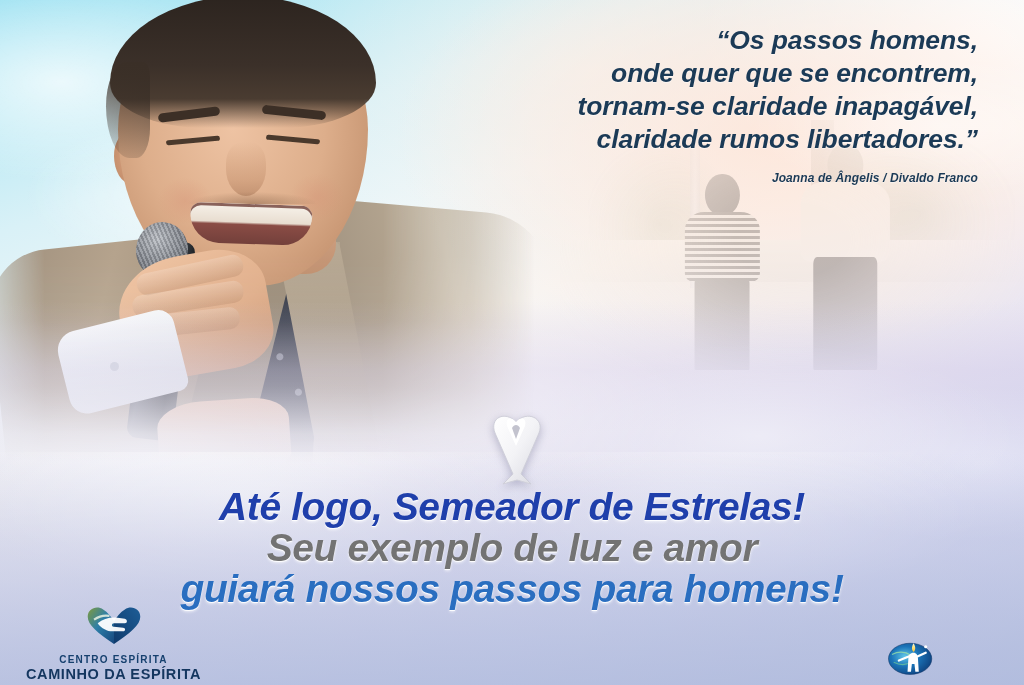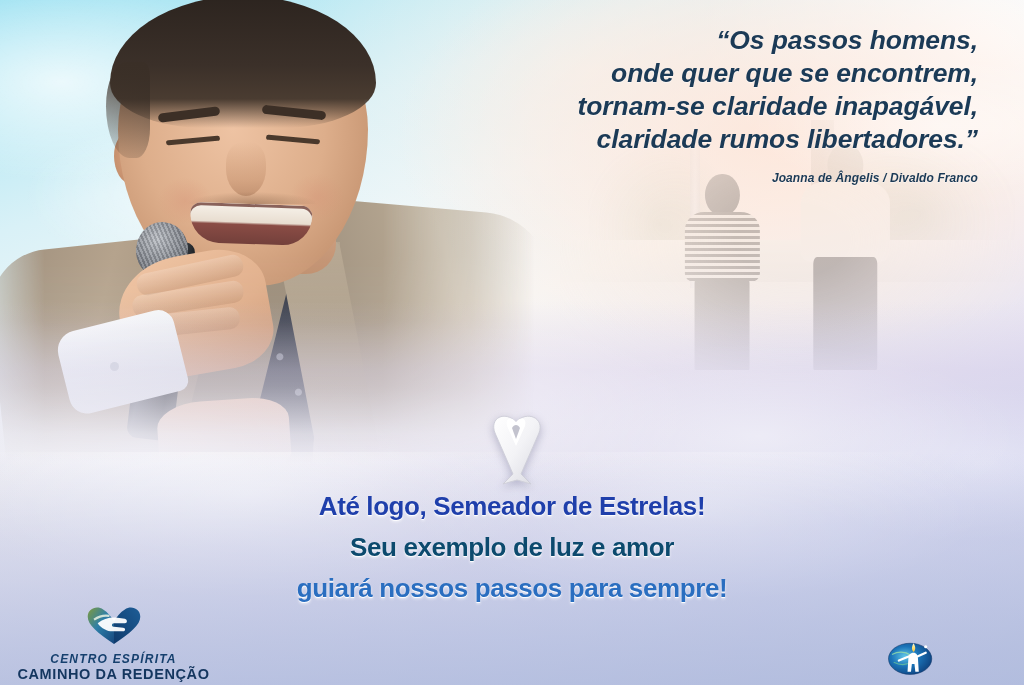--- a/index.html
+++ b/index.html
@@ -296,43 +296,44 @@
     left: 483px; top: 406px; width: 66px; height: 82px;
     filter: drop-shadow(0 3px 4px rgba(90,90,130,0.35));
   }
 
   
   .headline {
     position: absolute;
     left: 0; right: 0; top: 486px;
     text-align: center;
     color: #1f3fab;
+    font-style: italic;
     font-weight: bold;
-    font-size: 26px;
+    font-size: 39px;
     line-height: 41px;
     letter-spacing: -0.4px;
     text-shadow: 0 2px 3px rgba(255,255,255,0.65), 0 1px 0 rgba(255,255,255,0.9);
   }
   .headline .hl { display:block; white-space:nowrap; }
-  .headline .hl2 { color:#0c4a6e; }
+  .headline .hl2 { color:#737373; }
   .headline .hl3 { color:#2a6ec0; }
 
   
   .logo-left {
     position: absolute; left: 6px; bottom: 2px; width: 215px;
     text-align: center;
   }
   .logo-right {
     position: absolute; right: 6px; bottom: 2px; width: 215px;
     text-align: center;
   }
   .logo-mark { display:block; margin: 0 auto 2px; }
   .logo-cap1 {
     display:block; color:#16406e; font-weight:bold;
-    font-size: 12px; letter-spacing: 1.2px; line-height: 13px; font-style: italic;
+    font-size: 10px; letter-spacing: 1.2px; line-height: 13px;
   }
   .logo-cap2 {
     display:block; color:#14365f; font-weight:bold;
     font-size: 14.5px; letter-spacing: 0.6px; line-height: 17px;
   }
 </style>
 </head>
 <body>
 
 <div class="stage">
@@ -417,21 +418,21 @@
       </defs>
       <path d="M33 16 C22 4, 6 12, 12 27 L30 68 L20 78 L34 74 L48 78 L38 68 L56 27 C62 12, 44 4, 33 16 Z" fill="url(#rg)" stroke="#cfcfd9" stroke-width="1"></path>
       <path d="M33 16 C28 10, 22 12, 24 20 L33 40 L42 20 C44 12, 38 10, 33 16 Z" fill="#ffffff"></path>
       <path d="M29 22 C31 18, 35 18, 37 22 L33 33 Z" fill="#b9b9c6" opacity="0.85"></path>
     </svg>
   </div>
 
   <div class="headline">
     <span class="hl hl1">Até logo, Semeador de Estrelas!</span>
     <span class="hl hl2">Seu exemplo de luz e amor</span>
-    <span class="hl hl3">guiará nossos passos para sempre!</span>
+    <span class="hl hl3">guiará nossos passos para homens!</span>
   </div>
 
   <div class="logo-left">
     <span class="logo-mark">
       <svg viewBox="0 0 64 48" width="58" height="44" aria-hidden="true">
         <defs>
           <linearGradient id="hl" x1="0" y1="0" x2="1" y2="1">
             <stop offset="0%" stop-color="#7f9b3e"></stop>
             <stop offset="45%" stop-color="#2e7fa8"></stop>
             <stop offset="100%" stop-color="#16477e"></stop>
@@ -441,21 +442,21 @@
             <stop offset="100%" stop-color="#0f3a6b"></stop>
           </linearGradient>
         </defs>
         <path d="M32 45 C14 33, 3 24, 3 15 C3 6, 13 2, 20 7 C25 10, 29 15, 32 20 Z" fill="url(#hl)"></path>
         <path d="M32 45 C50 33, 61 24, 61 15 C61 6, 51 2, 44 7 C39 10, 35 15, 32 20 Z" fill="url(#hr)"></path>
         <path d="M14 22 C20 17, 28 15, 36 16 L44 17 C47 18, 47 22, 44 22 L32 22 C29 22, 29 26, 32 26 L42 27 C45 27, 45 31, 42 31 L30 31 C25 31, 18 28, 14 22 Z" fill="#ffffff" opacity="0.95"></path>
         <path d="M10 18 C16 14, 22 13, 27 14" stroke="#eaf3e2" stroke-width="2.4" fill="none" opacity="0.85"></path>
       </svg>
     </span>
     <span class="logo-cap1">CENTRO ESPÍRITA</span>
-    <span class="logo-cap2">CAMINHO DA REDENÇÃO</span>
+    <span class="logo-cap2">CAMINHO DA ESPÍRITA</span>
   </div>
 
   <div class="logo-right">
     <span class="logo-mark">
       <svg viewBox="0 0 60 52" width="52" height="45" aria-hidden="true">
         <defs>
           <radialGradient id="gg" cx="38%" cy="42%" r="70%">
             <stop offset="0%" stop-color="#5fc6e8"></stop>
             <stop offset="45%" stop-color="#1b74b8"></stop>
             <stop offset="100%" stop-color="#0c3c78"></stop>

